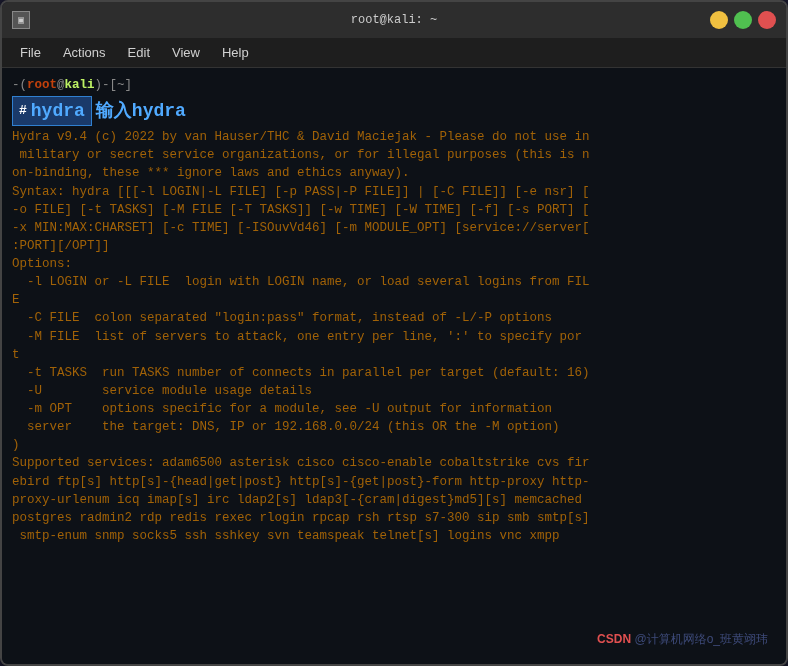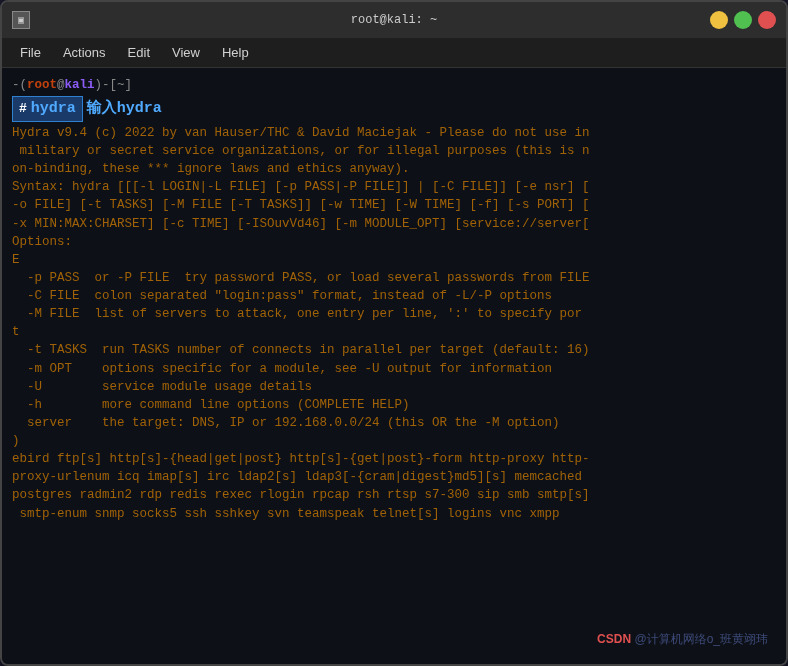--- a/index.html
+++ b/index.html
@@ -106,36 +106,36 @@
       line-height: 1.45;
     }
     .prompt-line {
       display: flex;
       align-items: center;
       margin-bottom: 2px;
     }
     .prompt-bracket { color: #888; }
     .prompt-user { color: #c2410c; font-weight: bold; }
     .prompt-at { color: #888; }
-    .prompt-host { color: #8b5cf6; font-weight: bold; }
+    .prompt-host { color: #bef264; font-weight: bold; }
     .prompt-dir { color: #888; }
     .prompt-dash { color: #888; }
     .prompt-box {
       background: #1a3a6a;
       border: 1px solid #3080d0;
       color: #50aaff;
       padding: 1px 6px;
       font-size: 13px;
       font-weight: bold;
       margin-right: 4px;
       display: inline-flex;
       align-items: center;
     }
     .prompt-hash { color: #ffffff; margin-right: 4px; }
-    .cmd-text { color: #50aaff; font-size: 15px; font-weight: bold; }
+    .cmd-text { color: #50aaff; font-size: 18px; font-weight: bold; }
     .output-text { color: #a16207; white-space: pre-wrap; word-break: break-all; }
     .watermark {
       position: fixed;
       bottom: 18px;
       right: 20px;
       color: rgba(100,120,200,0.55);
       font-size: 12px;
       font-family: sans-serif;
       pointer-events: none;
       white-space: nowrap;
@@ -195,35 +195,36 @@
       <span class="cmd-text">输入hydra</span>
     </div>
 
     <div class="output-text">Hydra v9.4 (c) 2022 by van Hauser/THC &amp; David Maciejak - Please do not use in</div>
     <div class="output-text"> military or secret service organizations, or for illegal purposes (this is n</div>
     <div class="output-text">on-binding, these *** ignore laws and ethics anyway).</div>
     <div class="output-text"></div>
     <div class="output-text">Syntax: hydra [[[-l LOGIN|-L FILE] [-p PASS|-P FILE]] | [-C FILE]] [-e nsr] [</div>
     <div class="output-text">-o FILE] [-t TASKS] [-M FILE [-T TASKS]] [-w TIME] [-W TIME] [-f] [-s PORT] [</div>
     <div class="output-text">-x MIN:MAX:CHARSET] [-c TIME] [-ISOuvVd46] [-m MODULE_OPT] [service://server[</div>
+    <div class="output-text">:PORT][/OPT]]</div>
     <div class="output-text"></div>
     <div class="output-text">Options:</div>
+    <div class="output-text">  -l LOGIN or -L FILE  login with LOGIN name, or load several logins from FIL</div>
     <div class="output-text">E</div>
-    <div class="output-text">  -p PASS  or -P FILE  try password PASS, or load several passwords from FILE</div>
     <div class="output-text">  -C FILE  colon separated "login:pass" format, instead of -L/-P options</div>
     <div class="output-text">  -M FILE  list of servers to attack, one entry per line, ':' to specify por</div>
     <div class="output-text">t</div>
     <div class="output-text"></div>
     <div class="output-text">  -t TASKS  run TASKS number of connects in parallel per target (default: 16)</div>
+    <div class="output-text">  -U        service module usage details</div>
     <div class="output-text">  -m OPT    options specific for a module, see -U output for information</div>
-    <div class="output-text">  -U        service module usage details</div>
-    <div class="output-text">  -h        more command line options (COMPLETE HELP)</div>
     <div class="output-text">  server    the target: DNS, IP or 192.168.0.0/24 (this OR the -M option)</div>
     <div class="output-text">)</div>
     <div class="output-text"></div>
+    <div class="output-text">Supported services: adam6500 asterisk cisco cisco-enable cobaltstrike cvs fir</div>
     <div class="output-text">ebird ftp[s] http[s]-{head|get|post} http[s]-{get|post}-form http-proxy http-</div>
     <div class="output-text">proxy-urlenum icq imap[s] irc ldap2[s] ldap3[-{cram|digest}md5][s] memcached</div>
     <div class="output-text">postgres radmin2 rdp redis rexec rlogin rpcap rsh rtsp s7-300 sip smb smtp[s]</div>
     <div class="output-text"> smtp-enum snmp socks5 ssh sshkey svn teamspeak telnet[s] logins vnc xmpp</div>
     <div class="output-text"></div>
   </div>
 </div>
 
 <div class="watermark">
   <span class="watermark-logo">CSDN</span>

